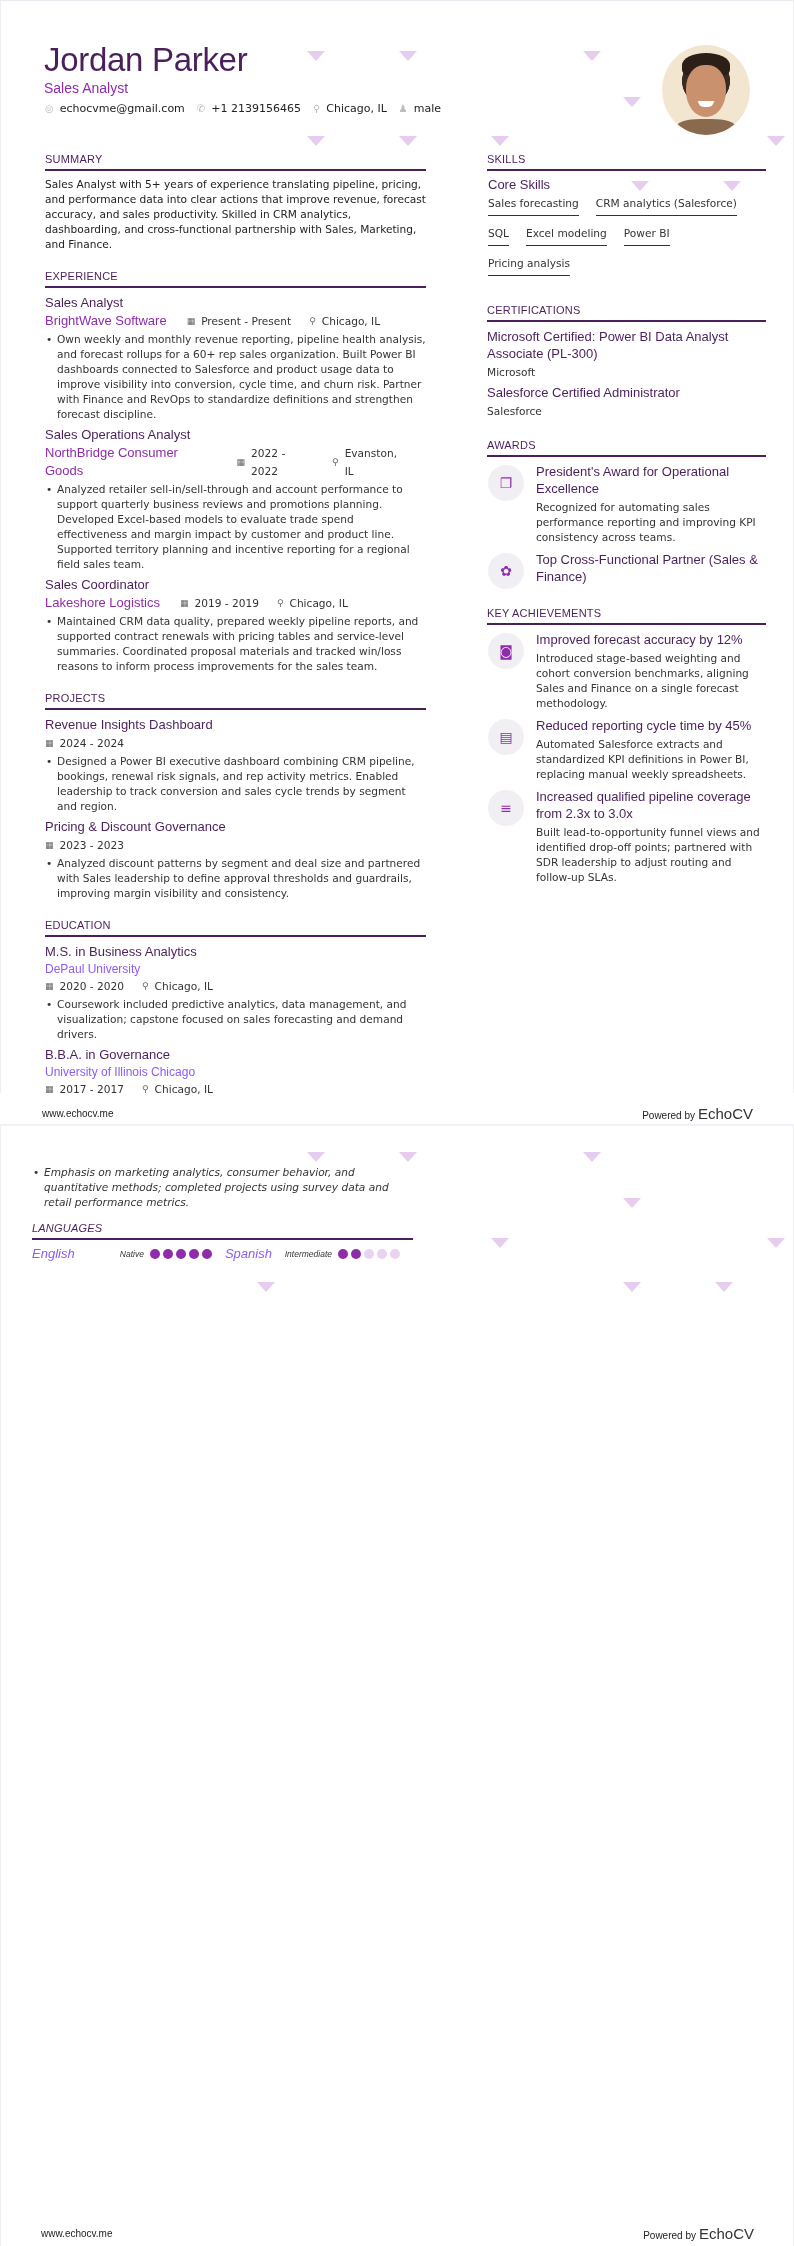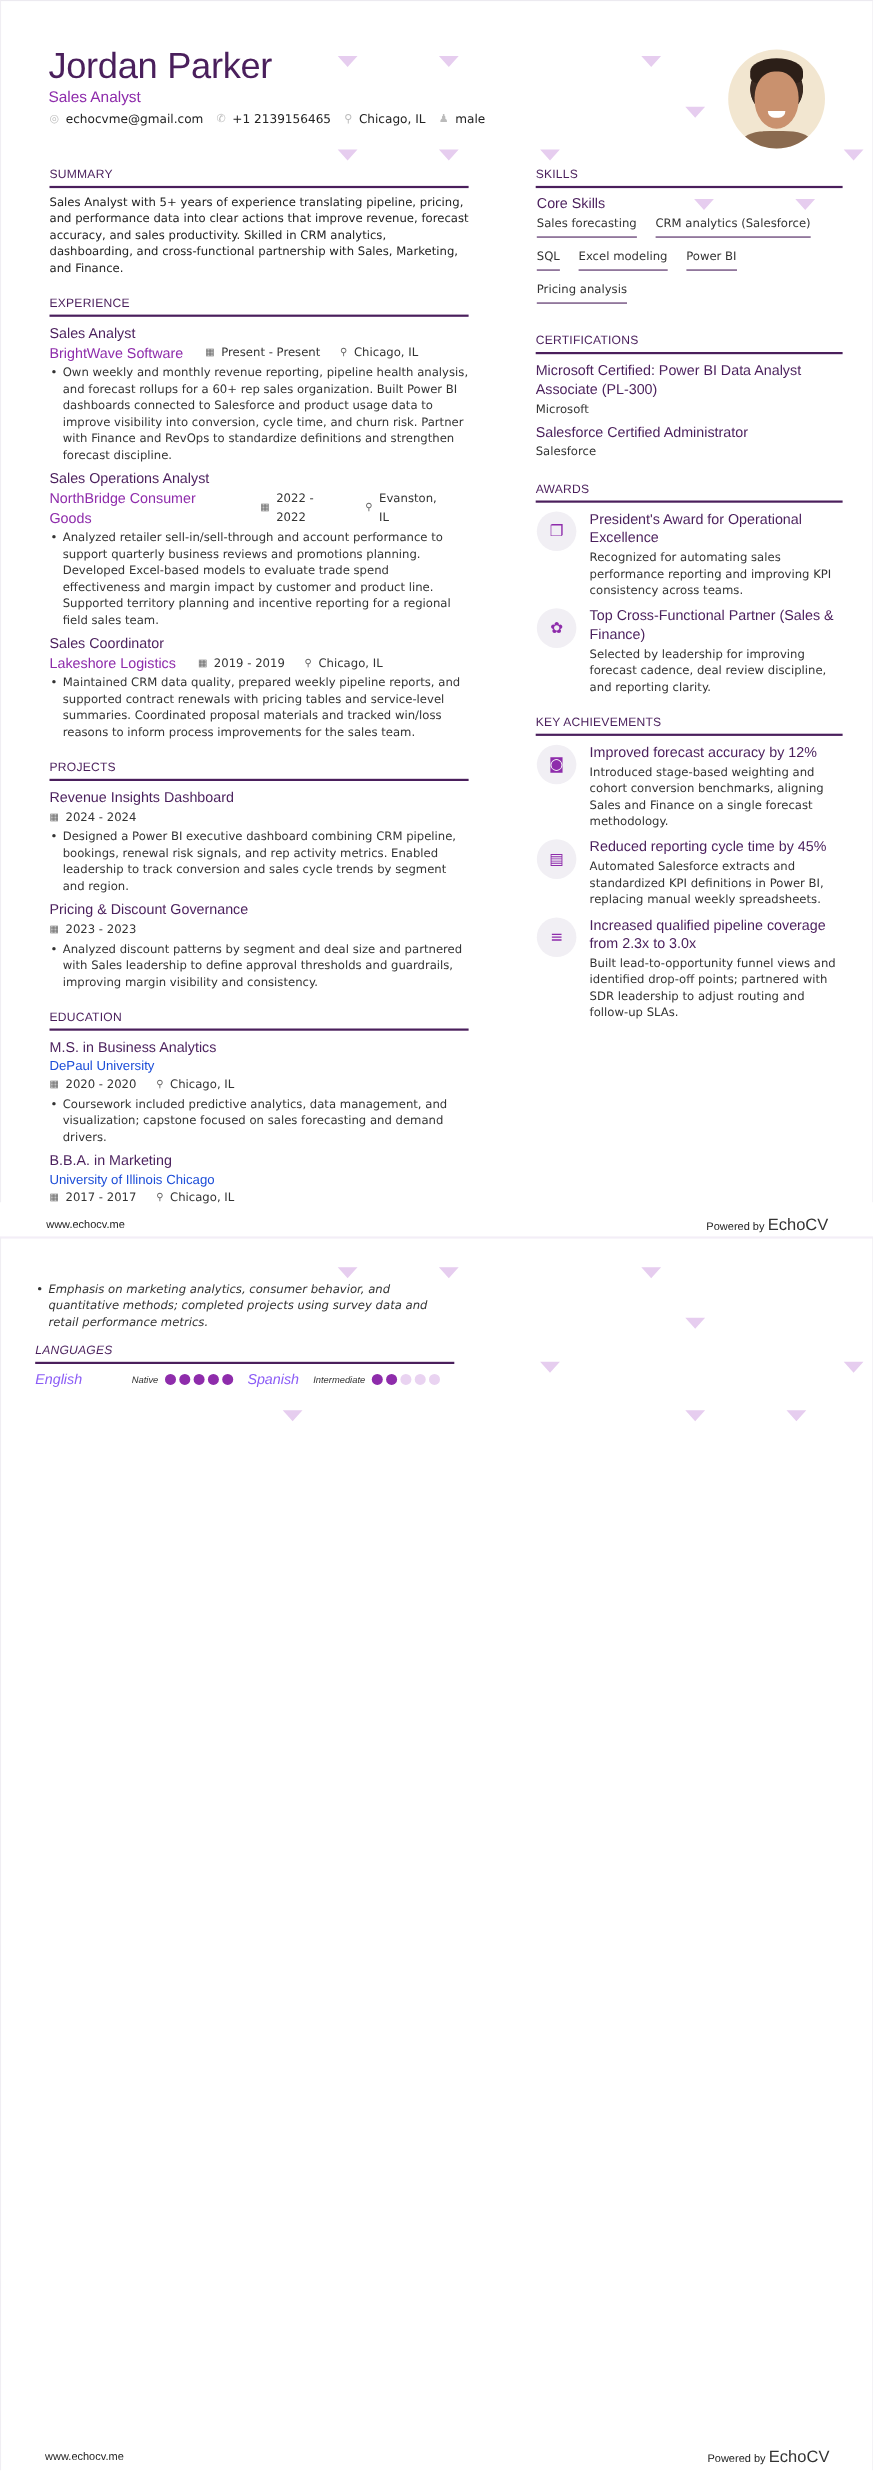--- a/index.html
+++ b/index.html
@@ -27,21 +27,21 @@
   .sec { margin-bottom: 18px; }
   .item-title { font-family: "Liberation Sans", sans-serif; font-size: 13px; color: #4a1f5c; line-height: 18px; }
   .item-sub { display: flex; align-items: center; font-size: 10.6px; color: #333; line-height: 18px; }
   .company { font-family: "Liberation Sans", sans-serif; font-size: 13px; color: #8e2cab; margin-right: 20px; }
   .meta { display: flex; align-items: center; margin-right: 18px; }
   .meta .ic { color: #666; font-size: 9px; margin-right: 6px; }
   .bullets { list-style: none; margin: 2px 0 4px 0; }
   .bullets li { position: relative; padding-left: 12px; font-size: 10.6px; line-height: 15px; color: #333; }
   .bullets li::before { content: "•"; position: absolute; left: 1px; top: 0; color: #333; }
   .entry { margin-bottom: 3px; }
-  .school { font-family: "Liberation Sans", sans-serif; font-size: 12px; color: #1d4ed8; line-height: 16px; }
+  .school { font-family: "Liberation Sans", sans-serif; font-size: 12px; color: #8b5cf6; line-height: 16px; }
 
   .subhead { font-family: "Liberation Sans", sans-serif; font-size: 13px; color: #4a1f5c; margin: 3px 0 4px 1px; }
   .skills { display: flex; flex-wrap: wrap; }
   .skill { font-size: 10.6px; color: #333; padding-bottom: 5px; border-bottom: 1px solid #4a1f5c; margin: 0 16px 10px 1px; line-height: 14px; }
   .cert-title { font-family: "Liberation Sans", sans-serif; font-size: 13px; color: #4a1f5c; line-height: 17px; margin-top: 2px; }
   .cert-issuer { font-size: 10.6px; color: #333; line-height: 20px; margin-bottom: 2px; }
   .ic-item { display: flex; margin-bottom: 6px; }
   .ic-circle { flex: 0 0 36px; width: 36px; height: 36px; border-radius: 50%; background: #f1eff4; display: flex; align-items: center; justify-content: center; margin: 2px 12px 0 1px; color: #8e2cab; font-size: 14px; }
   .ic-body { flex: 1; }
   .ic-title { font-family: "Liberation Sans", sans-serif; font-size: 13px; color: #4a1f5c; line-height: 17px; }
@@ -207,21 +207,21 @@
           <span class="meta">
               <span class="ic">⚲</span>
               <span>Chicago, IL</span>
             </span>
         </div>
         <ul class="bullets">
             <li>Coursework included predictive analytics, data management, and visualization; capstone focused on sales forecasting and demand drivers.</li>
           </ul>
       </div>
       <div class="entry">
-        <div class="item-title">B.B.A. in Marketing</div>
+        <div class="item-title">B.B.A. in Governance</div>
         <div class="school">University of Illinois Chicago</div>
         <div class="item-sub">
           <span class="meta">
               <span class="ic">▦</span>
               <span>2017 - 2017</span>
             </span>
           <span class="meta">
               <span class="ic">⚲</span>
               <span>Chicago, IL</span>
             </span>
@@ -258,21 +258,20 @@
         <div class="ic-circle">❐</div>
         <div class="ic-body">
           <div class="ic-title">President's Award for Operational Excellence</div>
           <div class="ic-desc">Recognized for automating sales performance reporting and improving KPI consistency across teams.</div>
         </div>
       </div>
       <div class="ic-item">
         <div class="ic-circle">✿</div>
         <div class="ic-body">
           <div class="ic-title">Top Cross-Functional Partner (Sales &amp; Finance)</div>
-          <div class="ic-desc">Selected by leadership for improving forecast cadence, deal review discipline, and reporting clarity.</div>
         </div>
       </div>
     </div>
 
     <div class="sec">
       <div class="sec-h">KEY ACHIEVEMENTS</div>
       <div class="ic-item">
         <div class="ic-circle">◙</div>
         <div class="ic-body">
           <div class="ic-title">Improved forecast accuracy by 12%</div>

